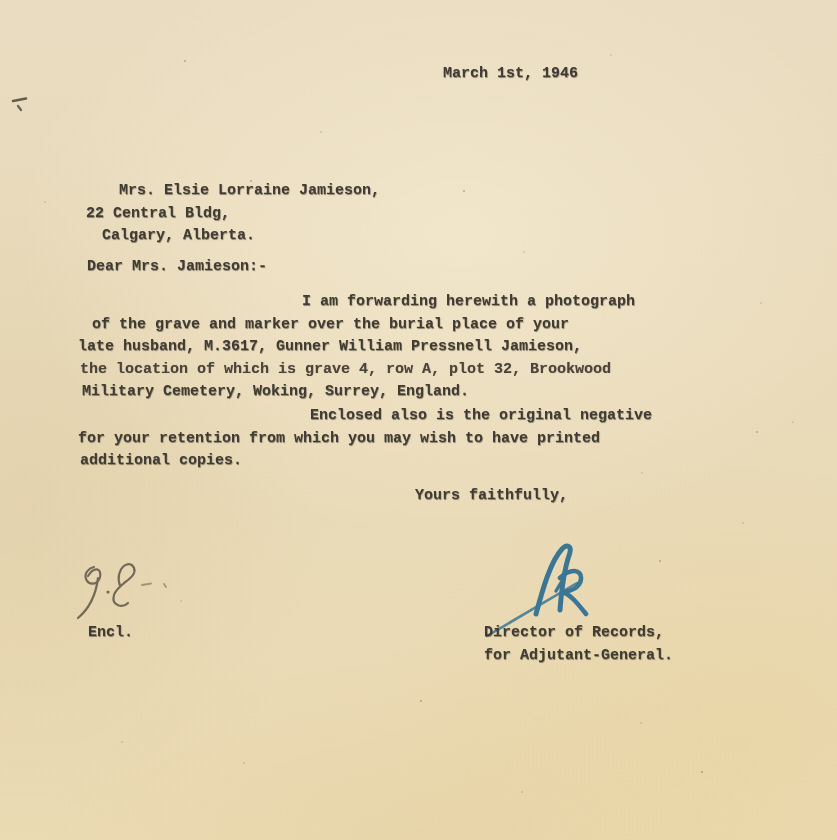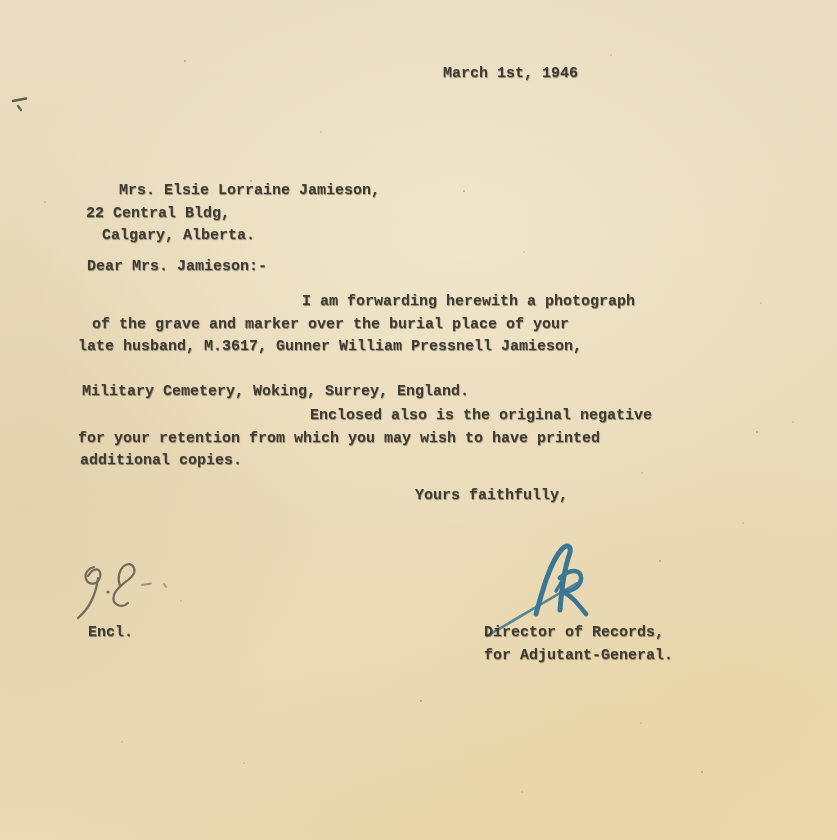--- a/index.html
+++ b/index.html
@@ -40,20 +40,21 @@
 
   <div class="tw" style="left:86px; top:179px;margin-left:33px;">Mrs. Elsie Lorraine Jamieson,</div>
   <div class="tw" style="left:86px; top:202px;">22 Central Bldg,</div>
   <div class="tw" style="left:86px; top:224px;margin-left:16px;">Calgary, Alberta.</div>
 
   <div class="tw" style="left:302px; top:290px;">I am forwarding herewith a photograph</div>
 
   <div class="tw" style="left:87px; top:255px;">Dear Mrs. Jamieson:-</div>
   <div class="tw" style="left:92px; top:313px;">of the grave and marker over the burial place of your</div>
   <div class="tw" style="left:78px; top:335px;">late husband, M.3617, Gunner William Pressnell Jamieson,</div>
+  <div class="tw faded" style="left:80px; top:358px;">the location of which is grave 4, row A, plot 32, Brookwood</div>
   <div class="tw" style="left:82px; top:380px;">Military Cemetery, Woking, Surrey, England.</div>
 
   <div class="tw" style="left:310px; top:404px;">Enclosed also is the original negative</div>
   <div class="tw" style="left:78px; top:427px;">for your retention from which you may wish to have printed</div>
   <div class="tw" style="left:80px; top:449px;">additional copies.</div>
 
   <div class="tw" style="left:415px; top:484px;">Yours faithfully,</div>
 
   <svg style="left:470px; top:540px;" width="140" height="105" viewBox="0 0 140 105">
     <g stroke="#2e6e93" fill="none" stroke-linecap="round" stroke-linejoin="round" opacity="0.92">

